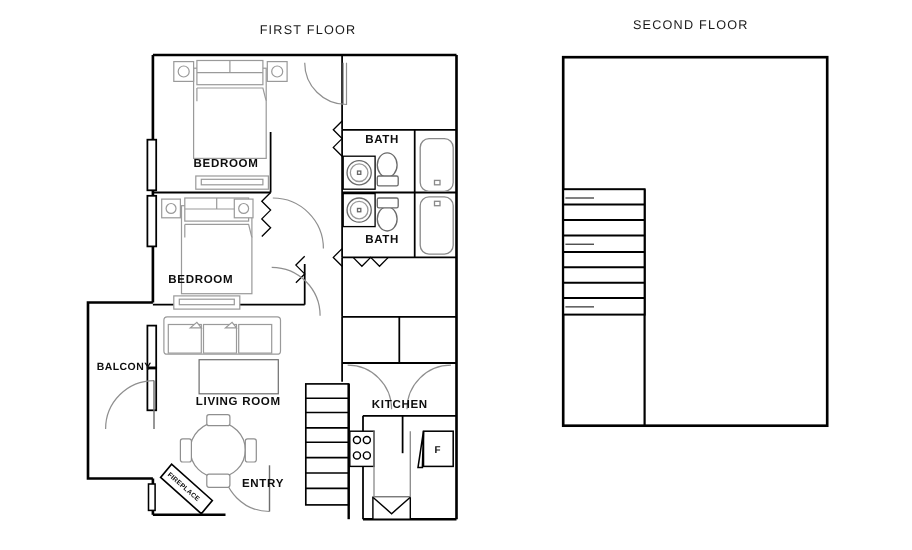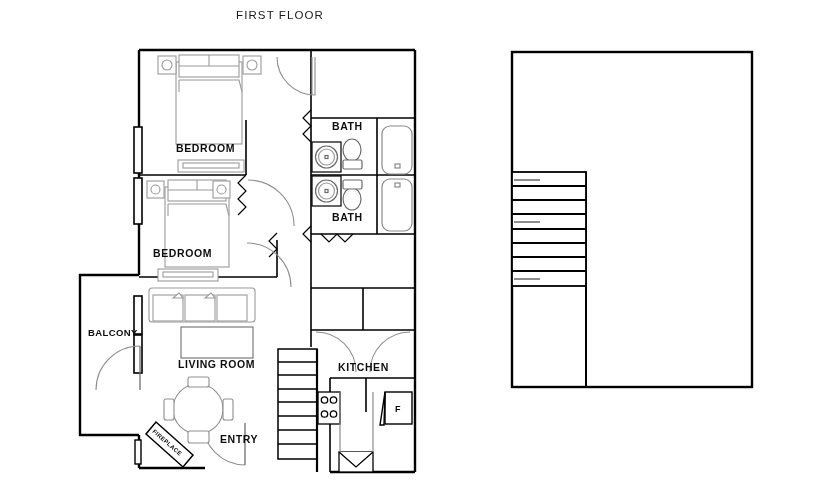--- a/index.html
+++ b/index.html
@@ -23,21 +23,21 @@
   .floor-title {
     position: absolute;
     font-family: "Liberation Sans", sans-serif;
     font-size: 11.5px;
     letter-spacing: 1.1px;
     color: #1a1a1a;
     white-space: nowrap;
     text-align: center;
     font-weight: 400;
   }
-  #first-floor-title { left: 180px; top: 9px; width: 200px; }
+  #first-floor-title { left: 180px; top: 22px; width: 200px; }
   #second-floor-title { left: 528px; top: 17px; width: 200px; }
 
   svg.plan-svg {
     position: absolute;
     left: 0;
     top: 0;
     width: 829px;
     height: 500px;
     display: block;
   }
@@ -69,20 +69,21 @@
     fill: #0d0d0d;
   }
 </style>
 </head>
 <body>
 
 <div id="plan-root">
 
   <div class="floor-title" id="first-floor-title">FIRST FLOOR</div>
 
+  <div class="floor-title" id="second-floor-title">SECOND FLOOR</div>
 
   <svg class="plan-svg" viewBox="0 0 829 500" xmlns="http://www.w3.org/2000/svg">
 
     <g>
 
       <g fill="none" stroke="#000000" stroke-width="2.4">
 
         <path d="M139 50 H415"></path>
 
         <path d="M415 50 V472"></path>

